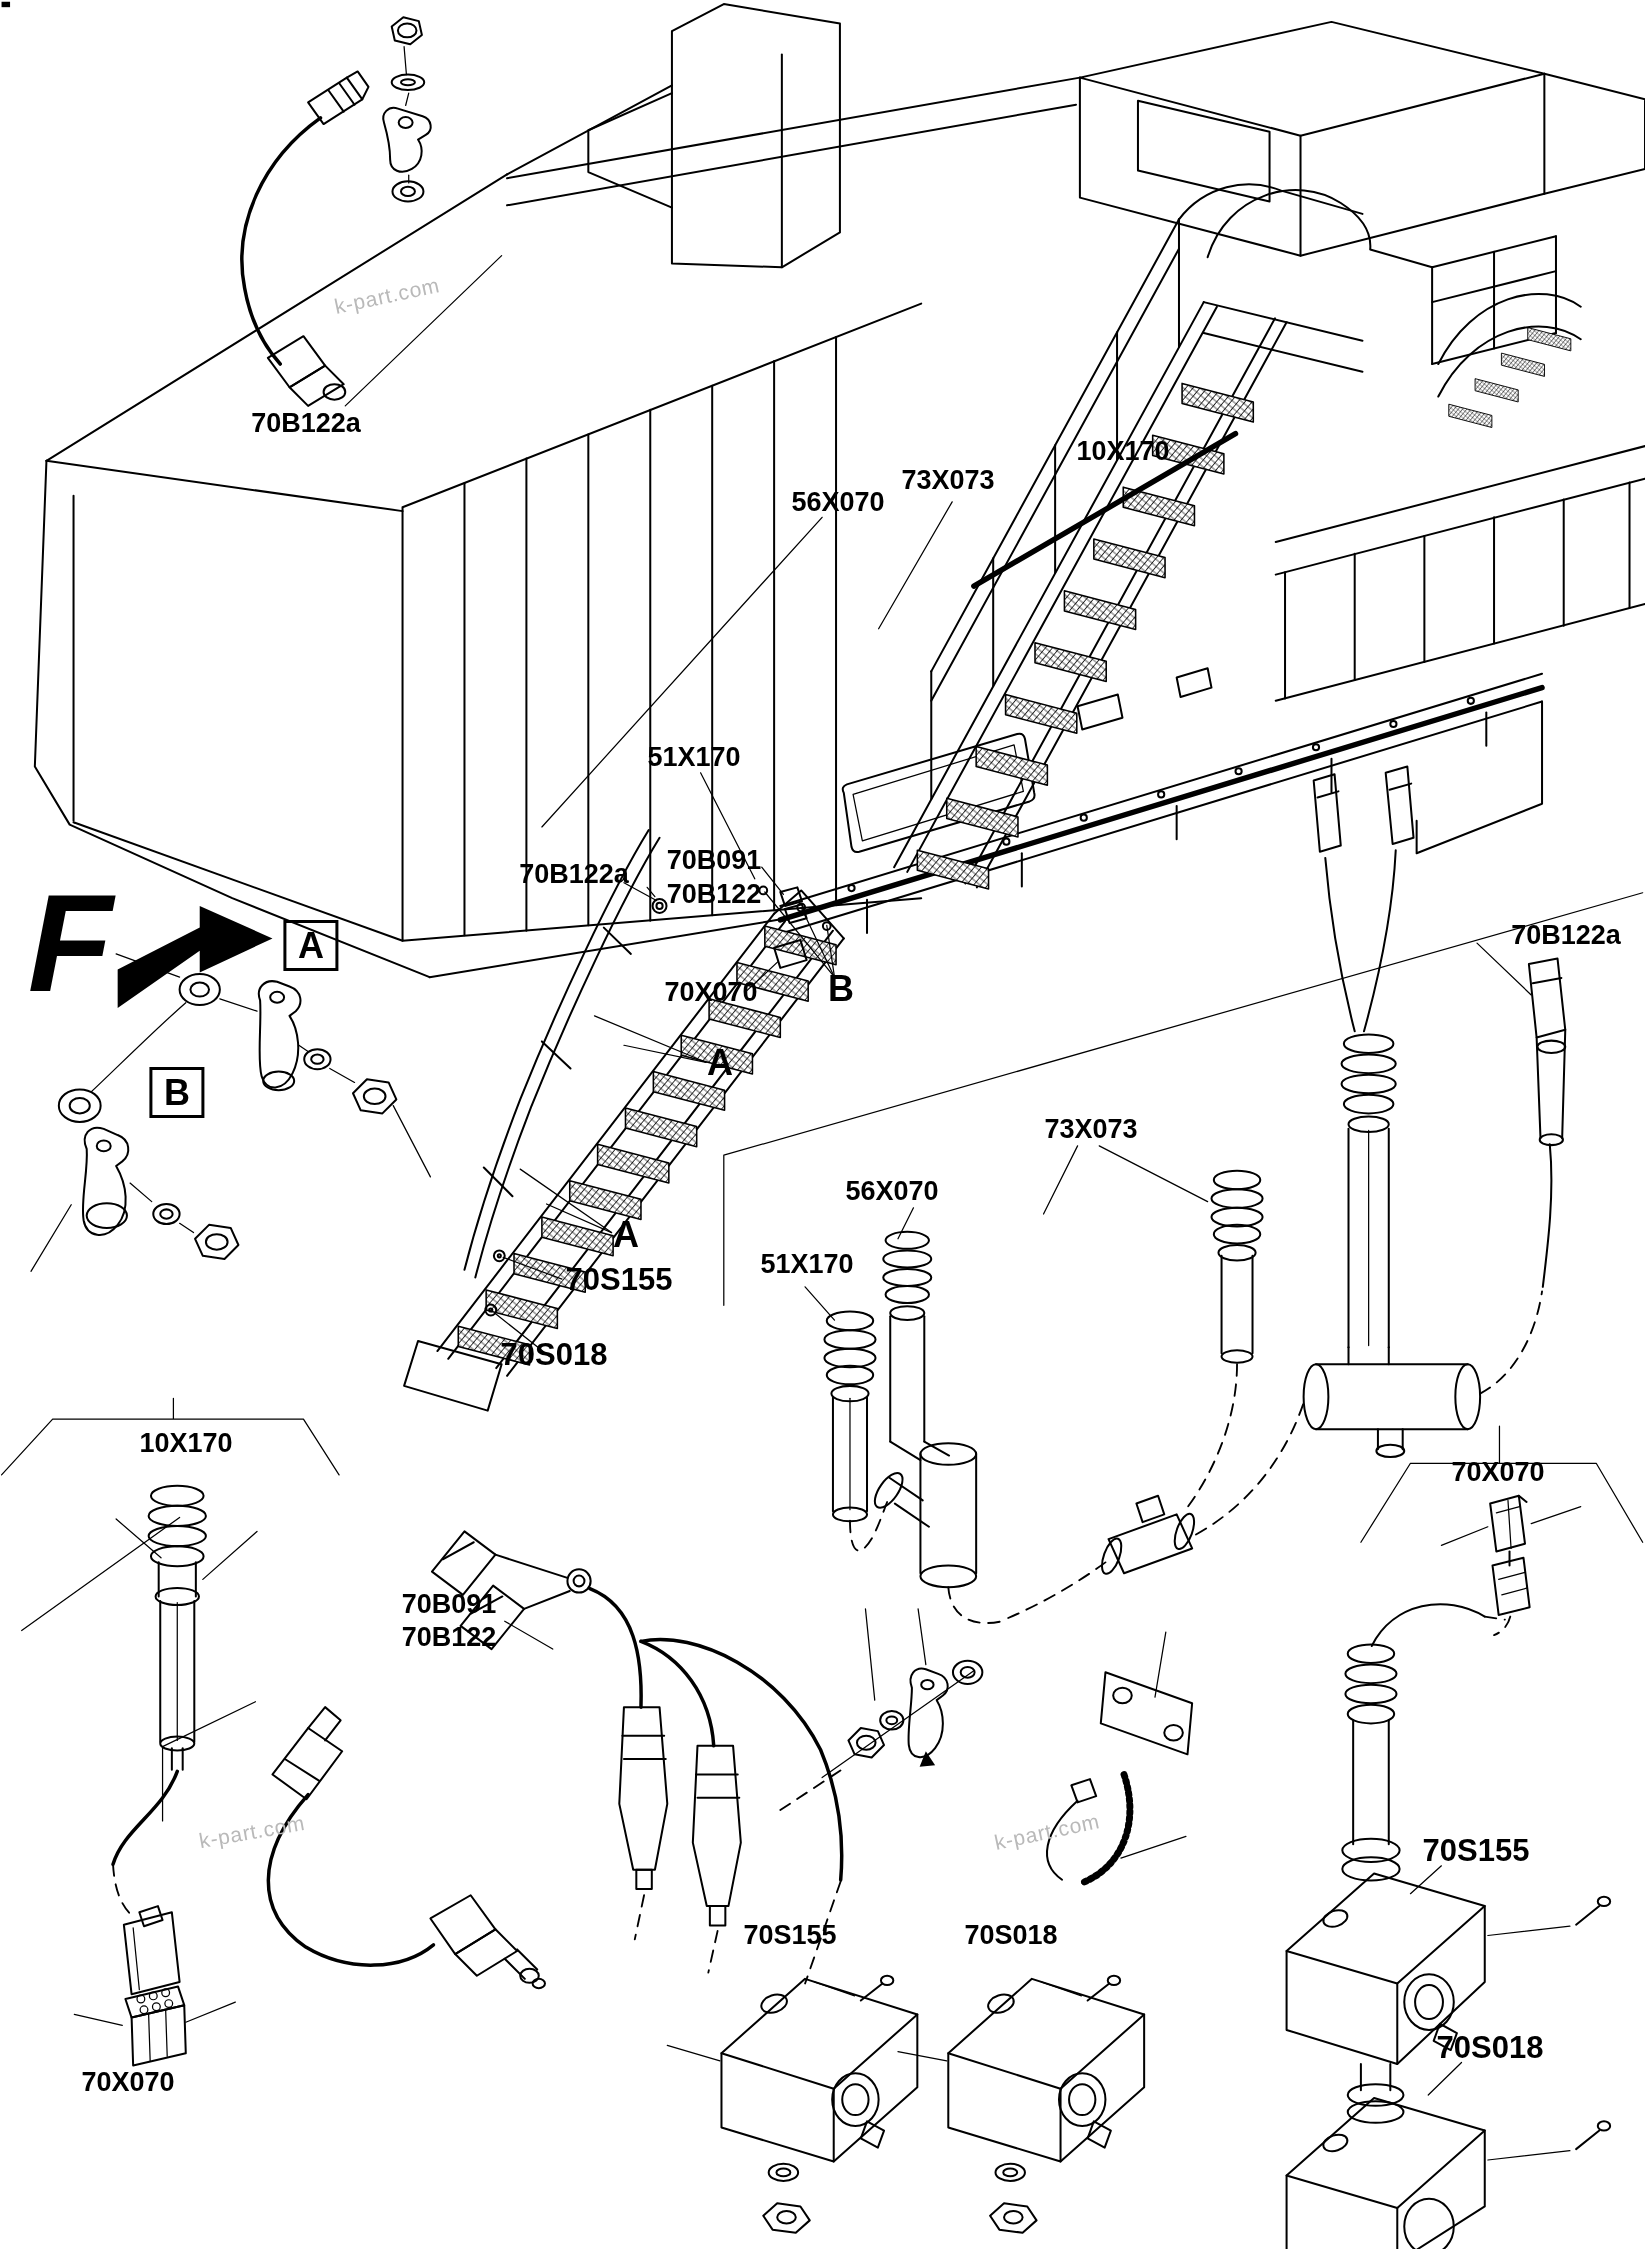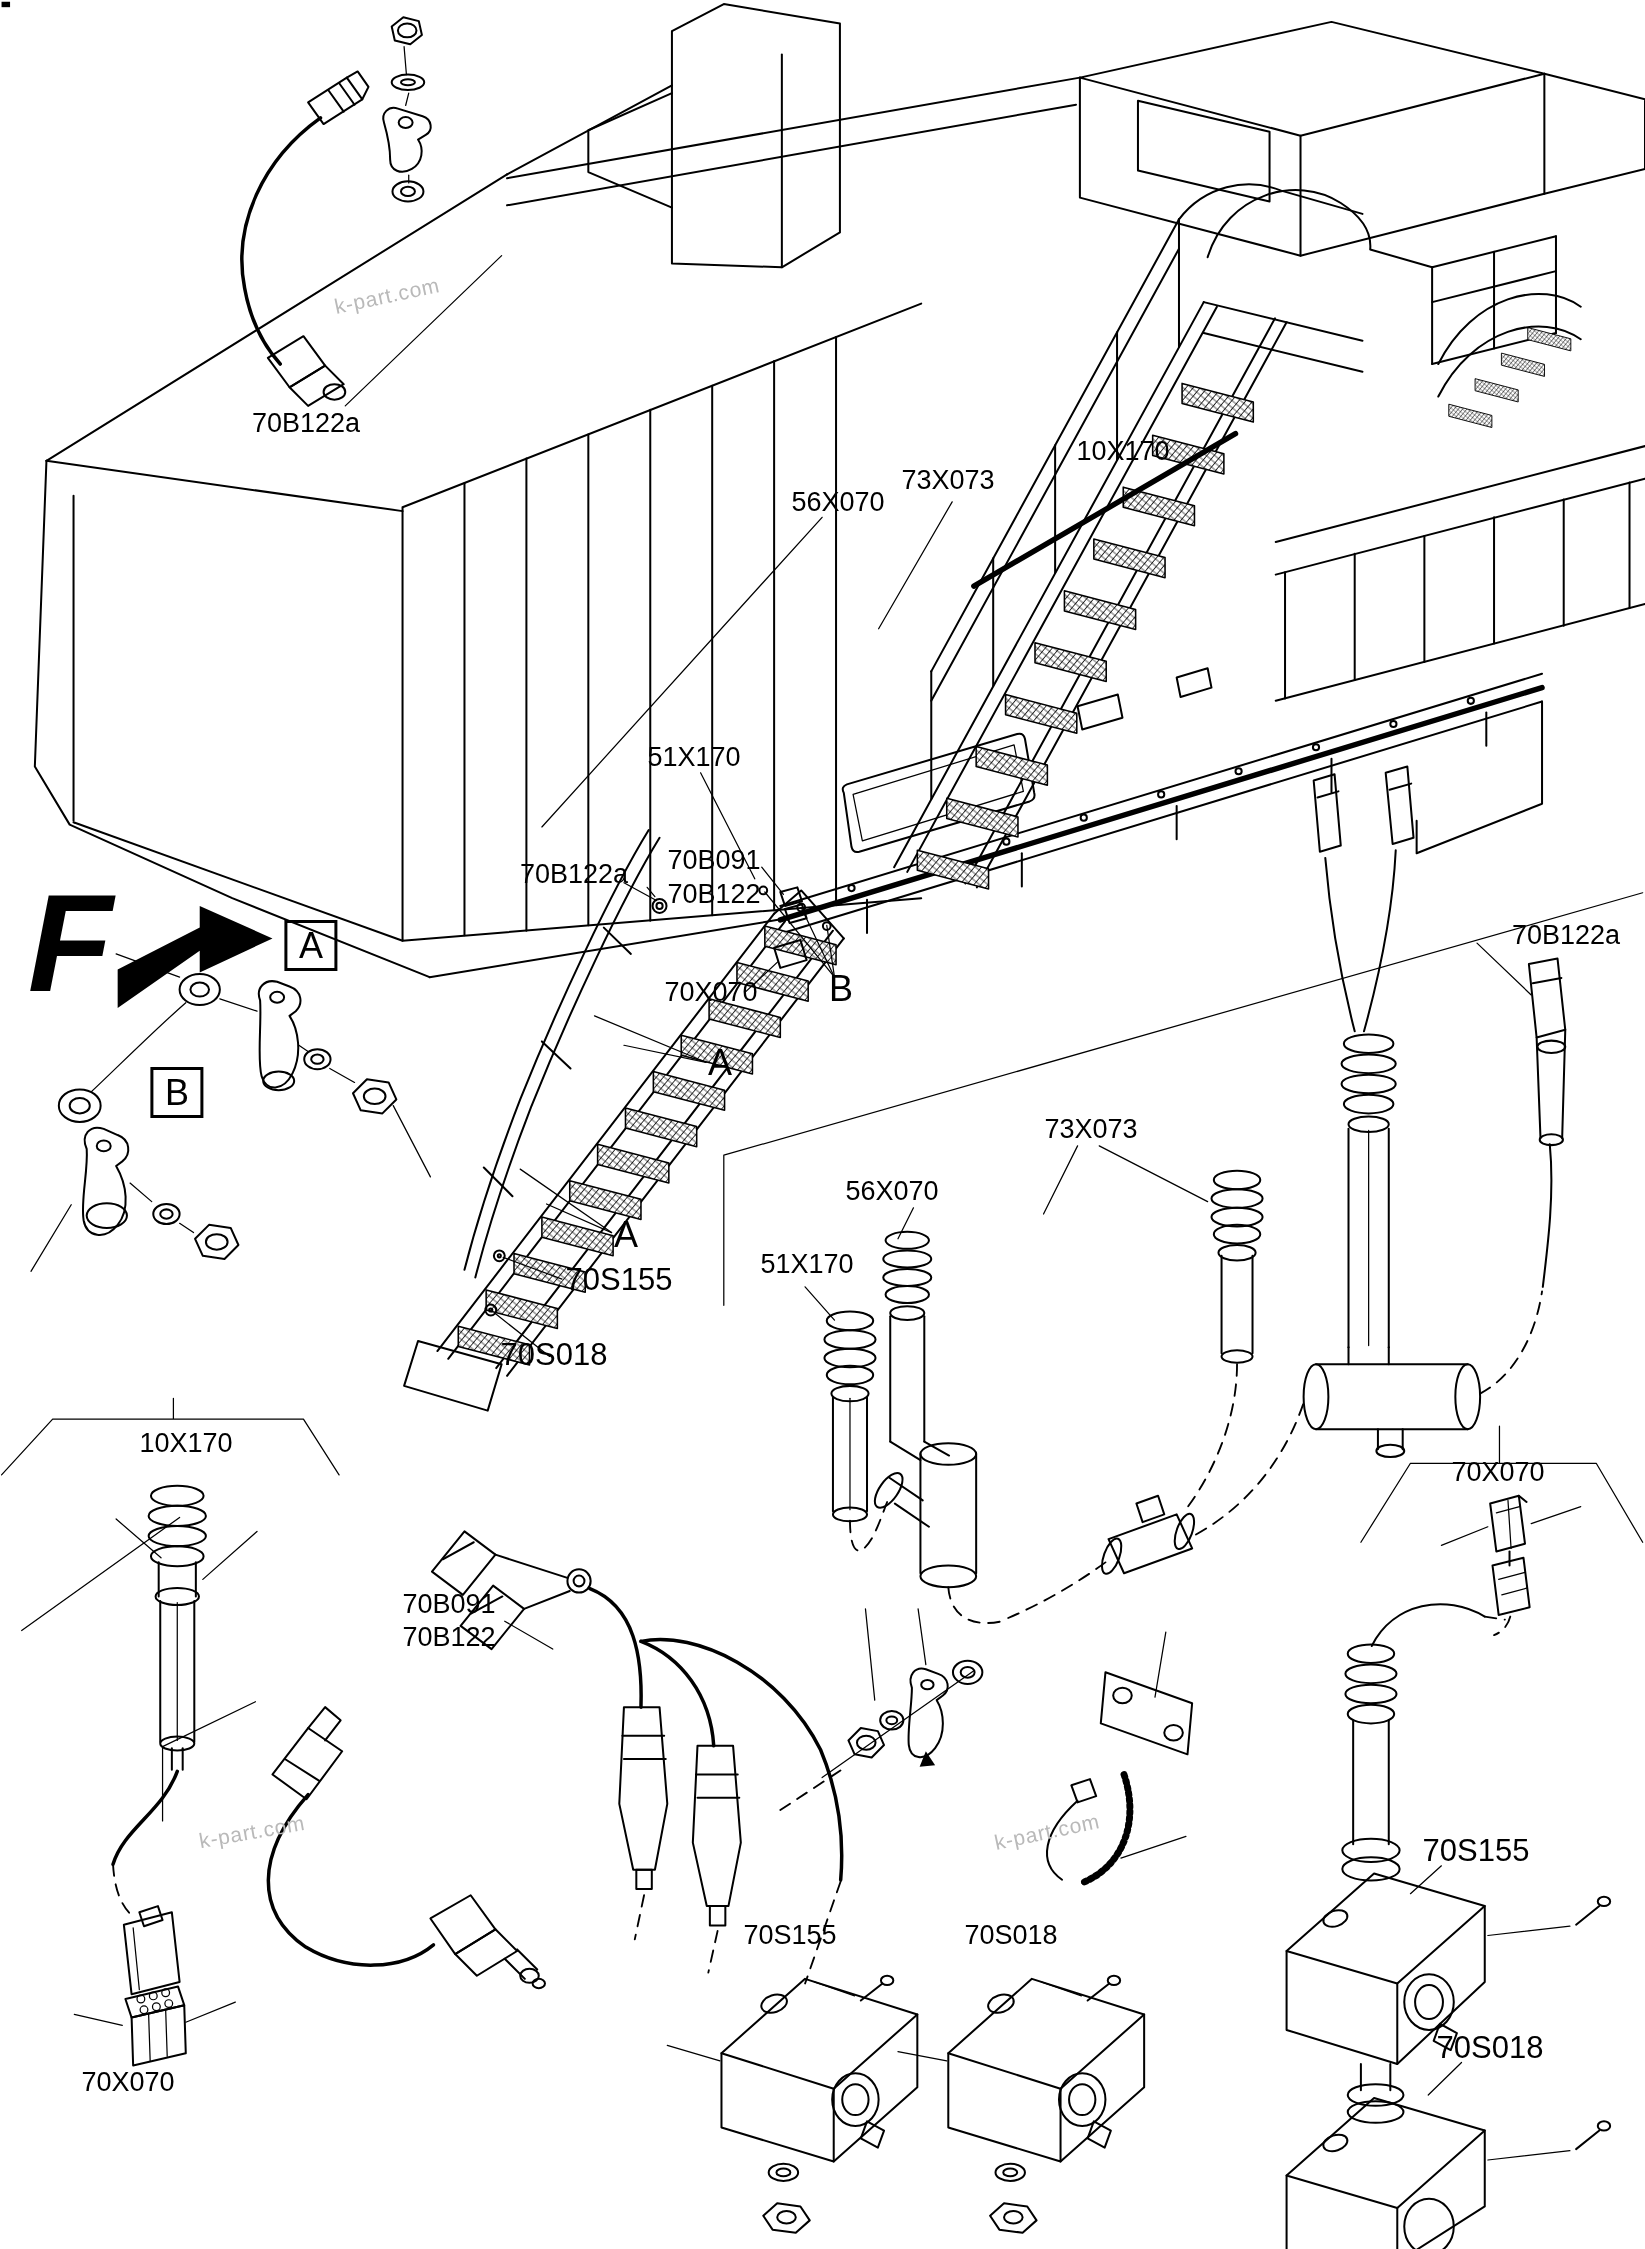--- a/index.html
+++ b/index.html
@@ -1,20 +1,20 @@
 <!DOCTYPE html>
 <html style="font-size:12.4px"><head>
 <meta charset="utf-8">
 <style>
   html,body{margin:0;padding:0;background:#fff;}
   .canvas{position:relative;width:1645px;height:2250px;background:#ffffff;overflow:hidden;
           font-family:"Liberation Sans",sans-serif;}
   .canvas svg{position:absolute;left:0;top:0;}
   .label-layer{position:absolute;left:0;top:0;width:100%;height:100%;pointer-events:none;}
-  .lbl{position:absolute;transform:translateX(-50%);font-weight:normal;color:#000;
+  .lbl{position:absolute;transform:translateX(-50%);font-weight:bold;color:#000;
        white-space:nowrap;line-height:1;font-family:"Liberation Sans",sans-serif;}
   .lbl.part{font-size:27px;}
   .lbl.big{font-size:31px;}
   .lbl.letter{font-size:36px;}
   .lbl.boxed{font-size:36px;border:3.1px solid #000;padding:4.6px 11.6px;}
   .lbl.view{font-size:139px;font-style:italic;font-weight:800;letter-spacing:-4.6px;}
   .lbl.watermark{color:#b9b9b9;font-weight:400;font-size:21px;letter-spacing:0.8px;}
   
   svg .t{stroke-width:1.6px;}
   svg .k{stroke-width:7px;}

